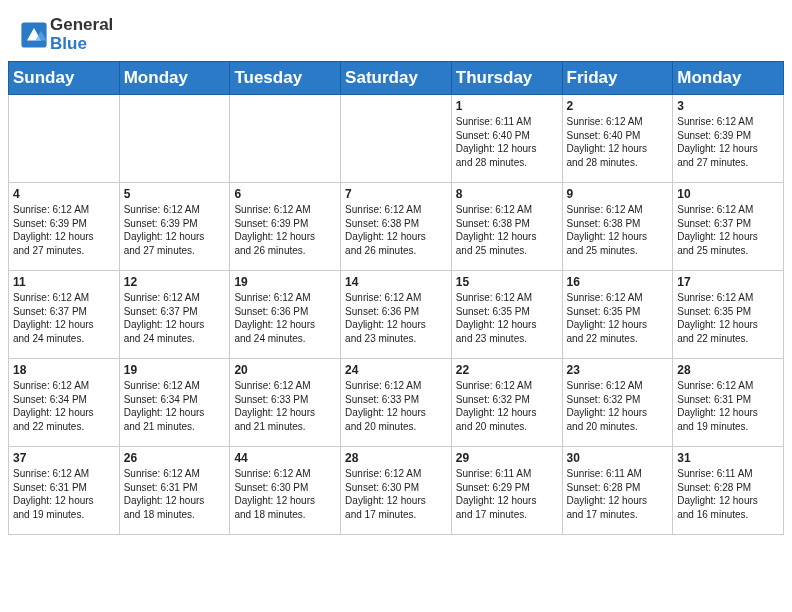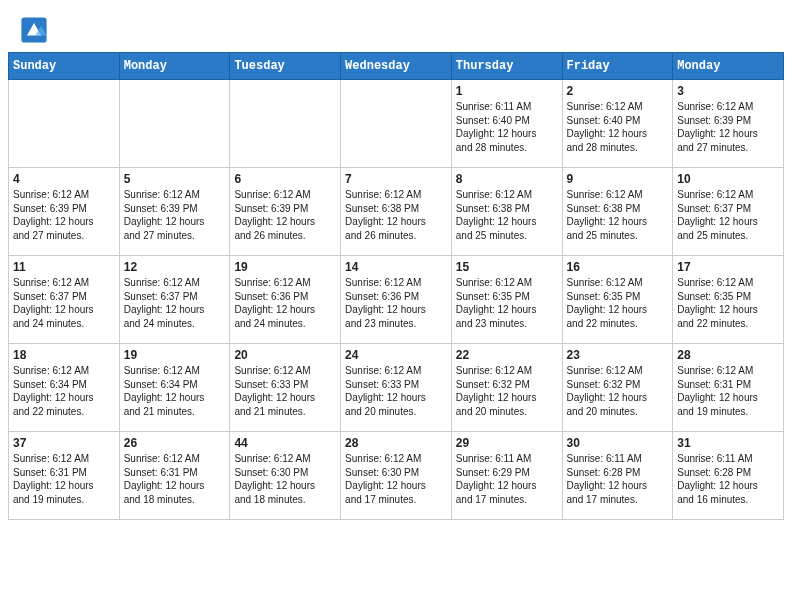--- a/index.html
+++ b/index.html
@@ -39,26 +39,25 @@
     .calendar-wrapper {
       padding: 0 8px 8px 8px;
     }
     table {
       width: 100%;
       border-collapse: collapse;
     }
     th {
       background-color: #2a7ac7;
       color: #fff;
-      font-size: 12px;
+      font-size: 17px;
       font-weight: bold;
       padding: 6px 4px;
       text-align: left;
       border: 1px solid #1a5fa0;
-      font-family: Liberation Mono, monospace;
     }
     td {
       border: 1px solid #ccc;
       vertical-align: top;
       padding: 4px 4px;
       font-size: 10.5px;
       color: #222;
       width: 14.28%;
       min-height: 80px;
       height: 88px;
@@ -84,35 +83,41 @@
 </head>
 <body>
 
 <div class="header">
   <div class="logo">
     <svg class="logo-icon" viewBox="0 0 40 40">
       <rect x="2" y="2" width="36" height="36" rx="4" fill="#2a7ac7"></rect>
       <polygon points="10,28 20,10 30,28" fill="white"></polygon>
       <polygon points="22,28 30,14 38,28" fill="#5aaef0" opacity="0.7"></polygon>
     </svg>
+    <div>
+      <div style="font-size:17px;font-weight:bold;line-height:1.1;">
+        <span style="color:#333;">General</span><br>
+        <span style="color:#2a7ac7;">Blue</span>
+      </div>
+    </div>
   </div>
   <div class="title-block">
     <div class="month-year"></div>
     <div class="location"></div>
   </div>
 </div>
 
 <div class="calendar-wrapper">
   <table>
     <thead>
       <tr id="weekday-header">
           <th>Sunday</th>
           <th>Monday</th>
           <th>Tuesday</th>
-          <th>Wednesday</th>
+          <th>Saturday</th>
           <th>Thursday</th>
           <th>Friday</th>
           <th>Monday</th>
         </tr>
     </thead>
     <tbody id="calendar-body">
         <tr>
           <td class="empty"></td>
           <td class="empty"></td>
           <td class="empty"></td>

